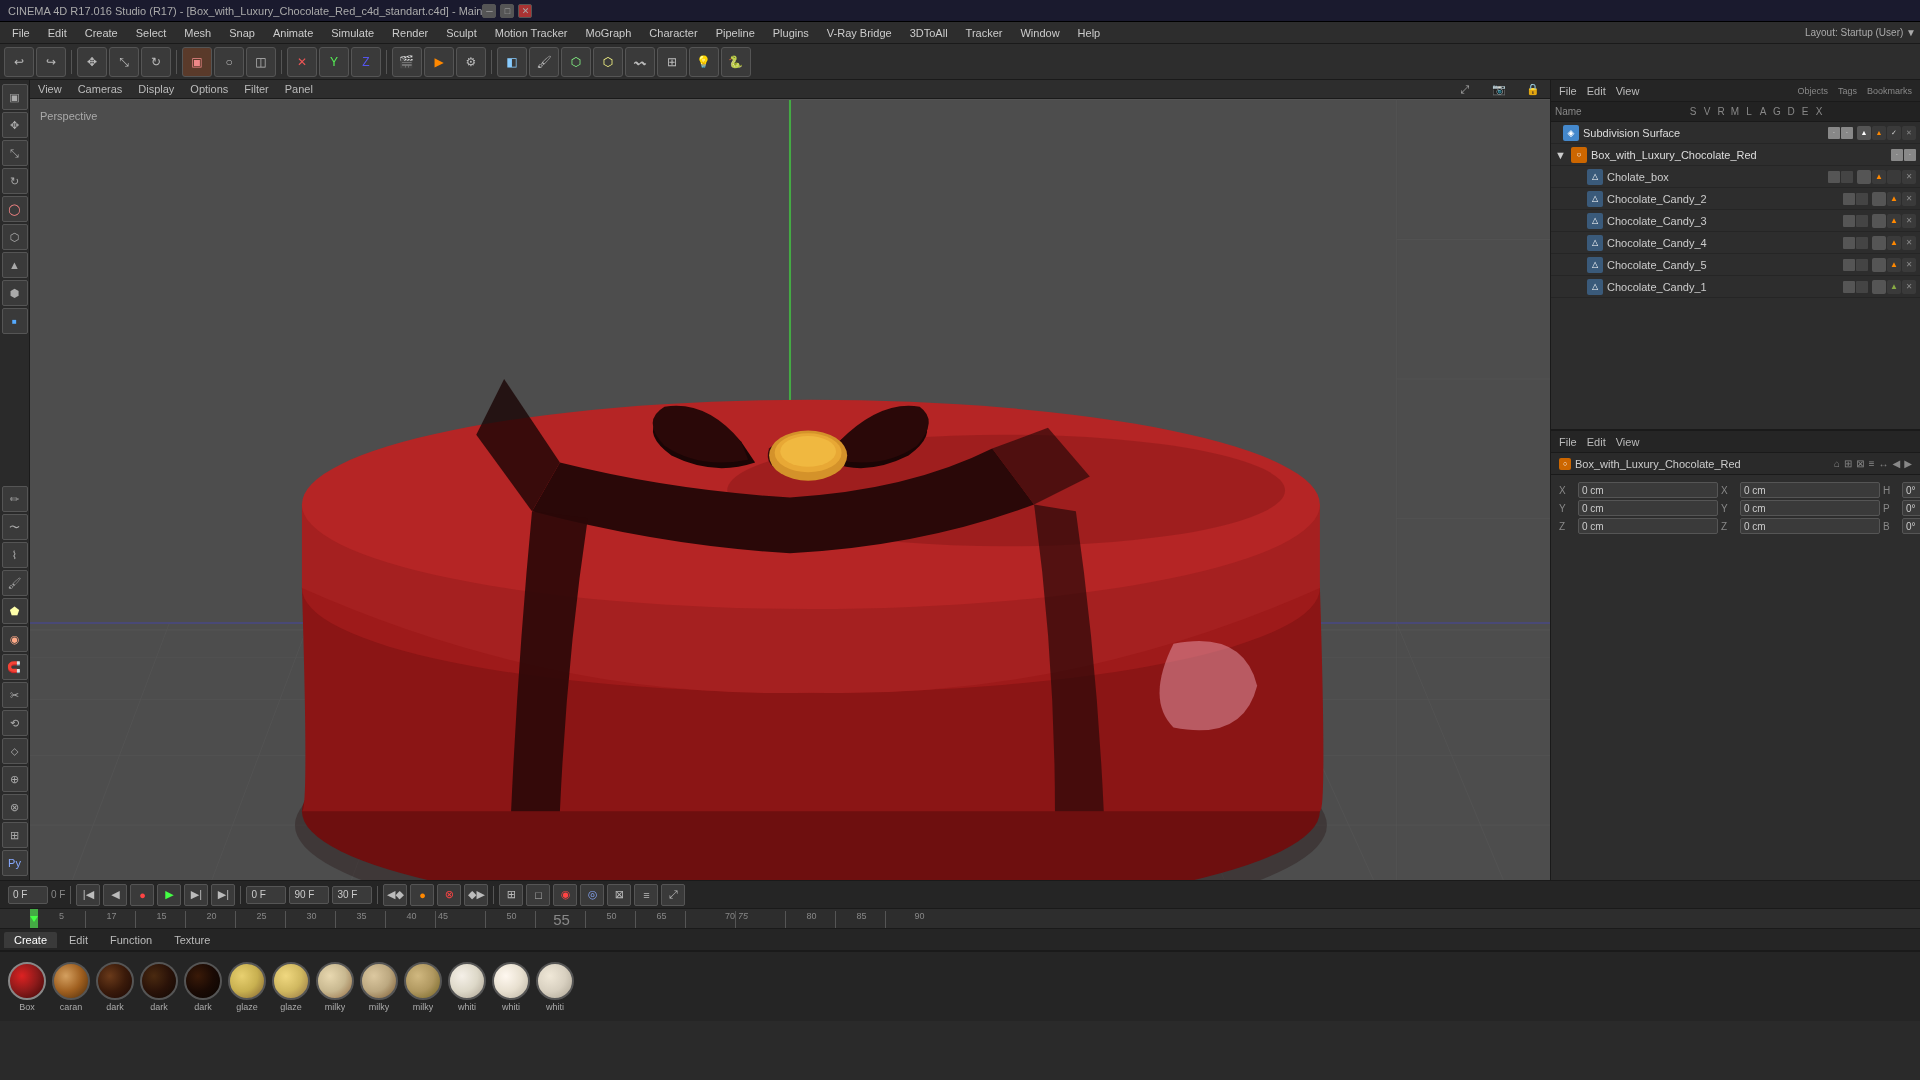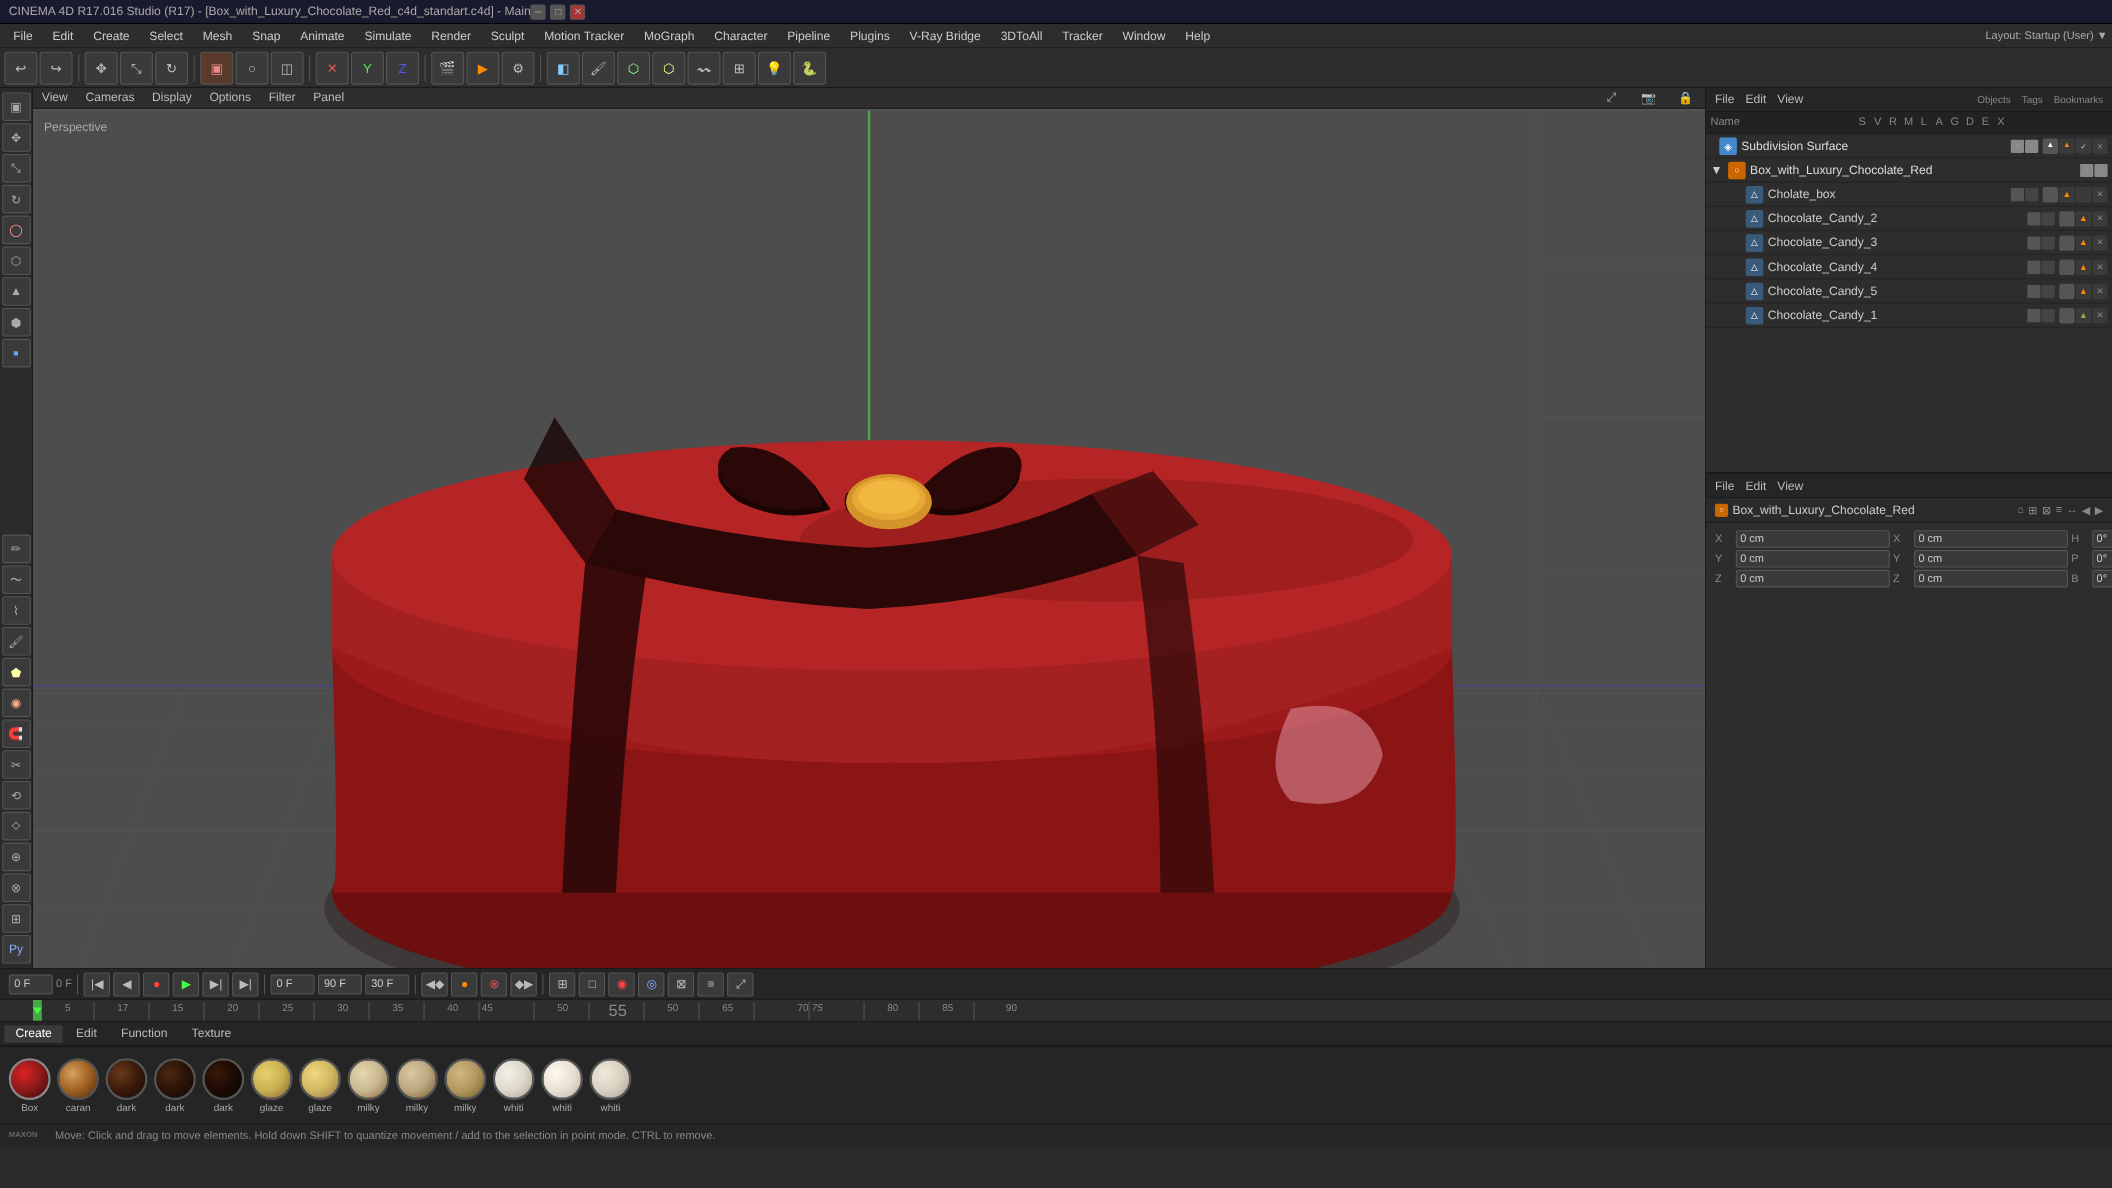--- a/index.html
+++ b/index.html
@@ -916,23 +916,16 @@
         </div>
 
         <div class="material-item">
           <div class="material-ball" style="width:38px; height:38px; background:radial-gradient(circle at 35% 35%, #f0e8d8, #d8d0c0, #a8a090); border-color:#555;"></div>
           <span class="material-label">whiti</span>
         </div>
 
       </div>
     </div>
 
-    <div id="status-bar" style="height:22px; background:#252525; display:flex; align-items:center; padding:0 8px; border-top:1px solid #1a1a1a; gap:8px;">
-
-      <div style="display:flex; flex-direction:column; align-items:center; margin-right:8px;">
-        <span style="font-size:7px; color:#666; font-weight:bold;">MAXON</span>
-      </div>
-      <span style="font-size:10px; color:#888;">Move: Click and drag to move elements. Hold down SHIFT to quantize movement / add to the selection in point mode. CTRL to remove.</span>
-    </div>
 
   </div>
 
 </div>
 
 </body></html>

